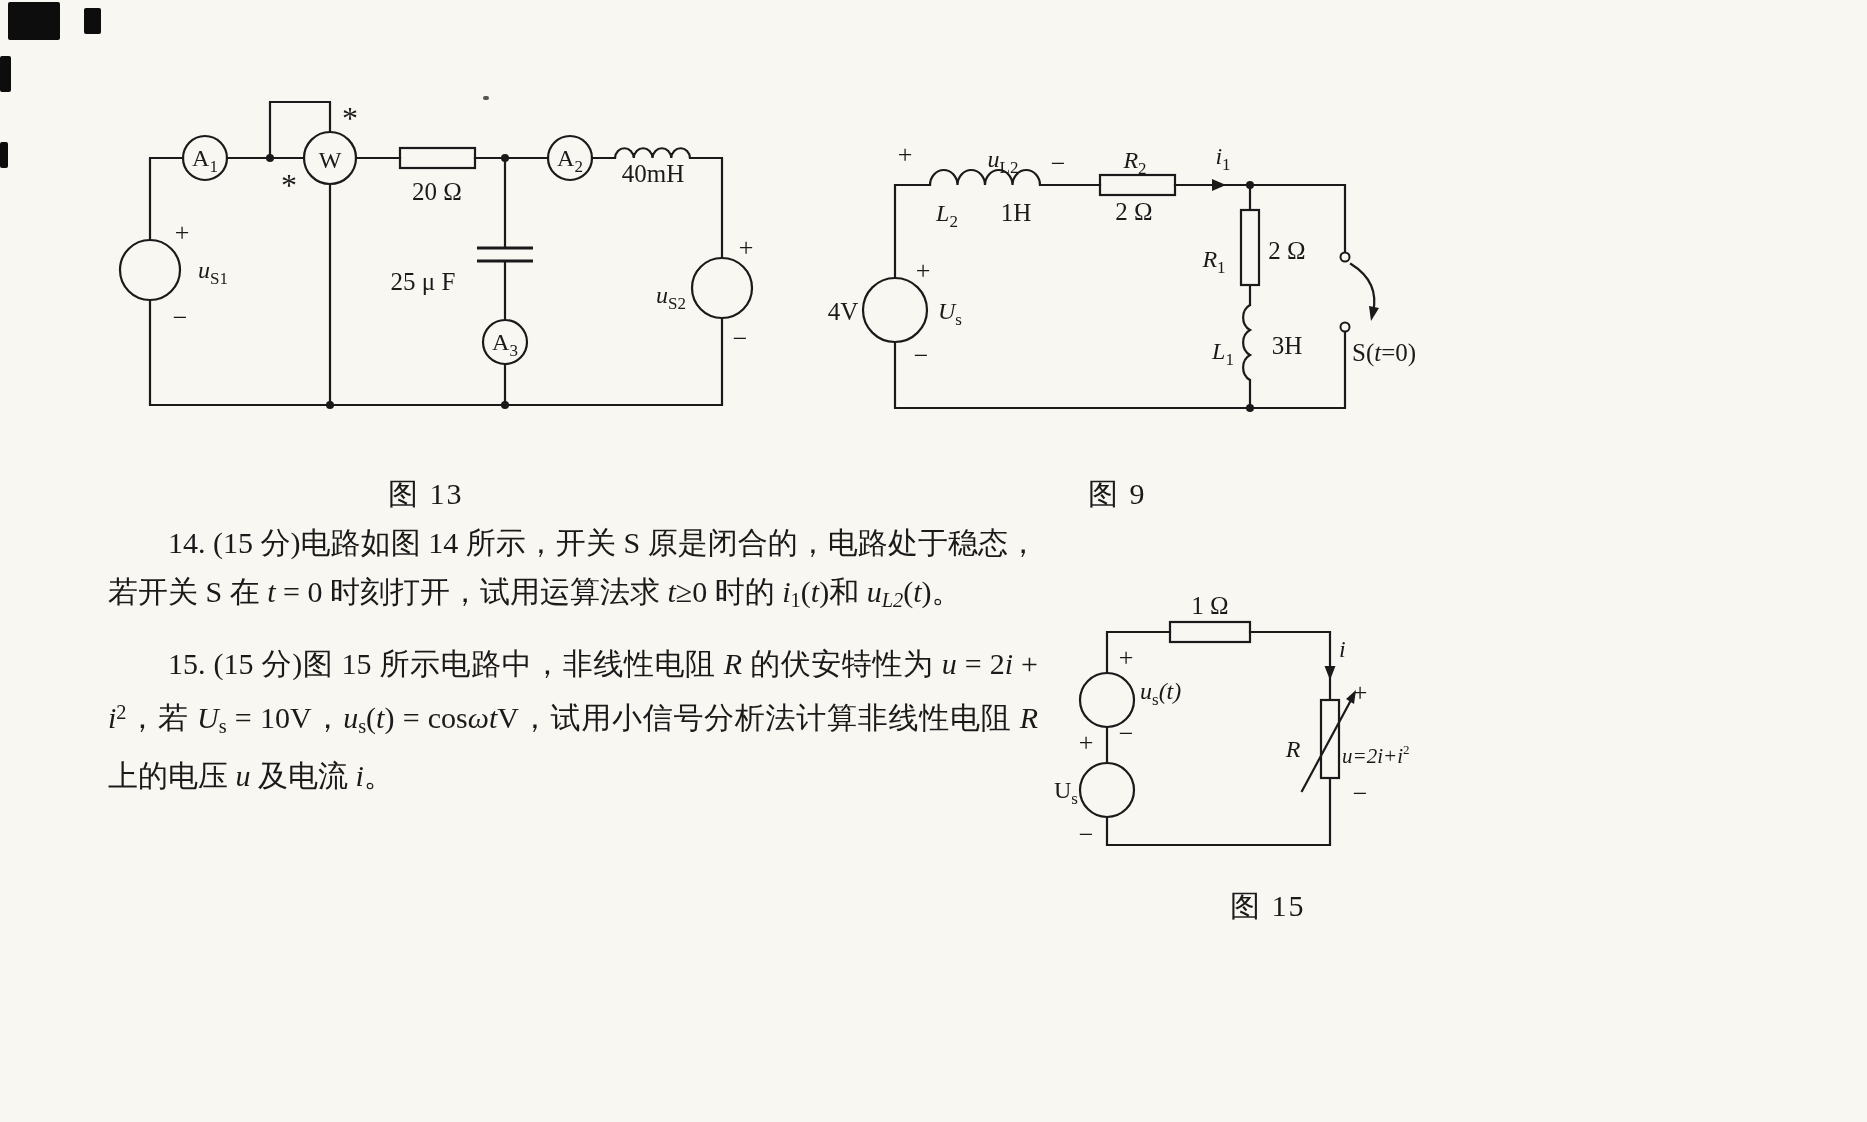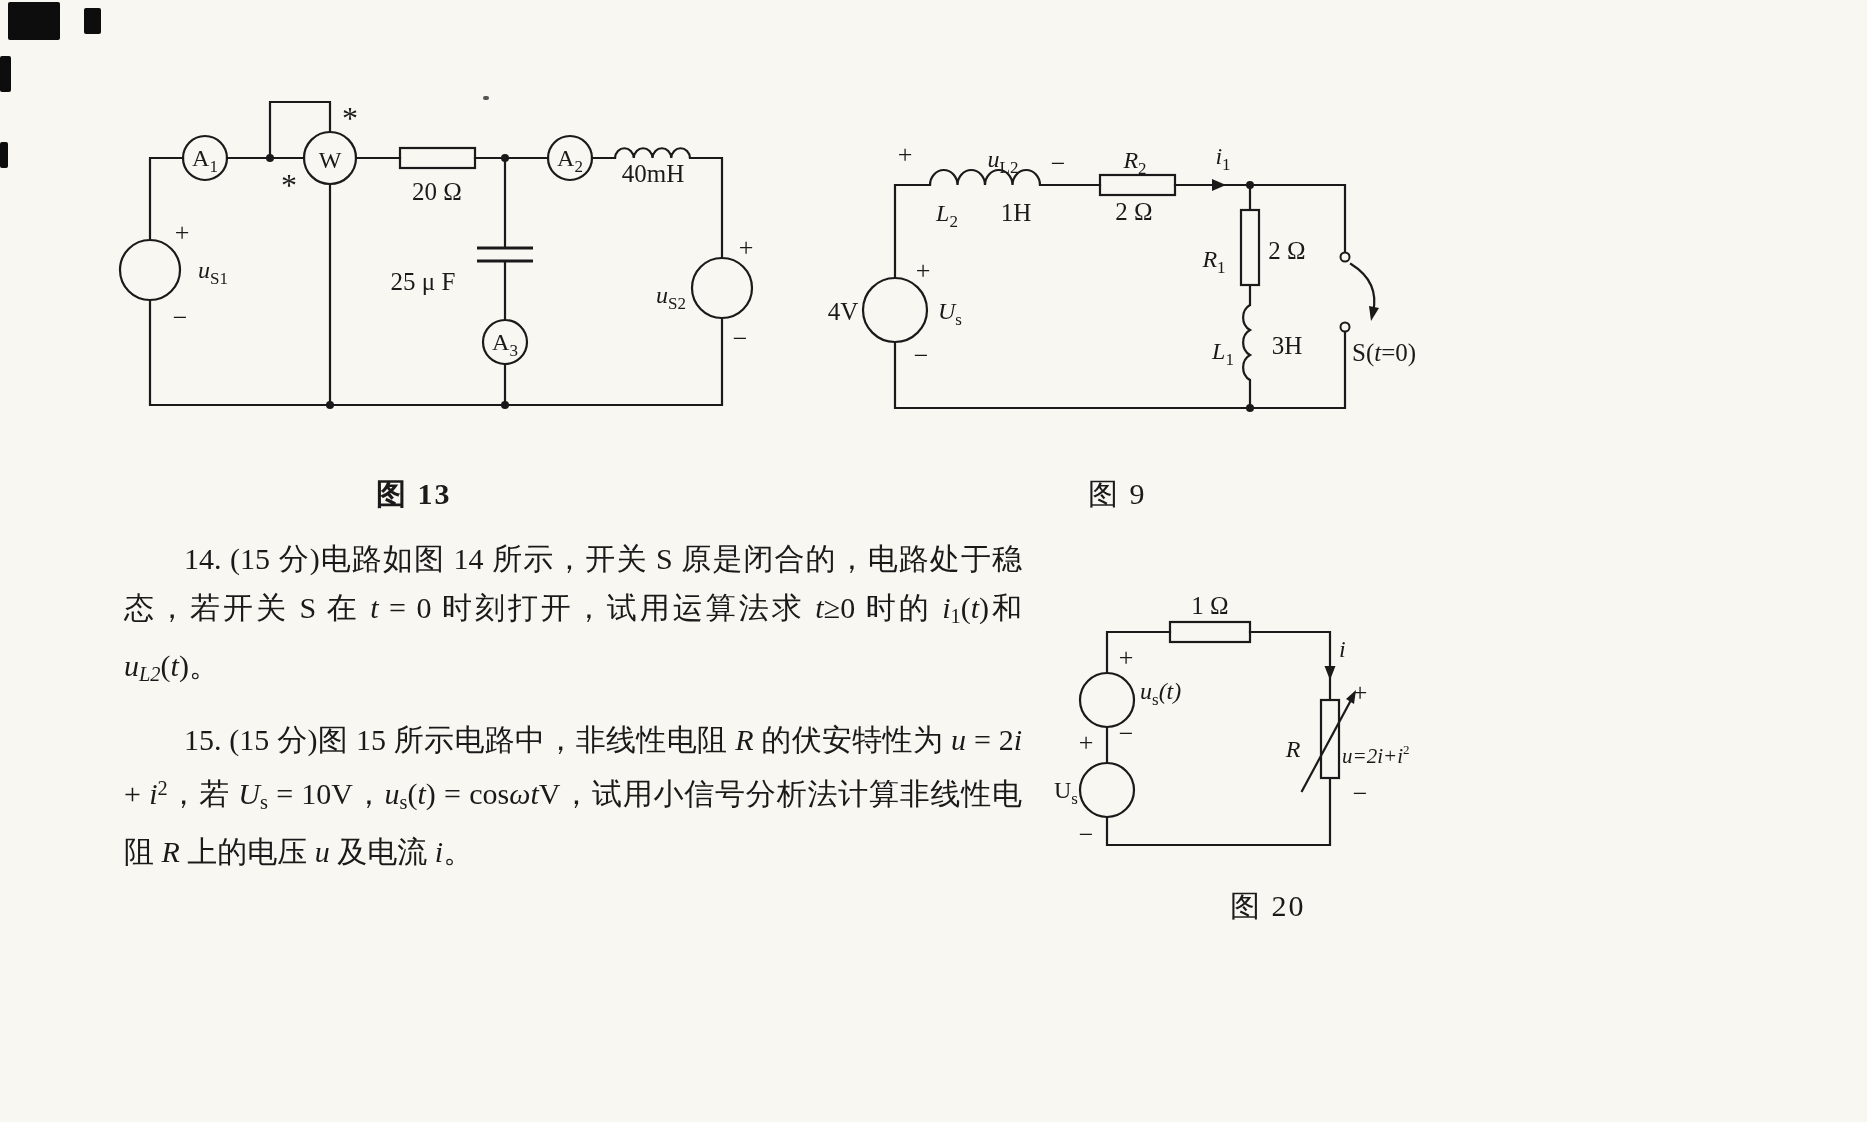--- a/index.html
+++ b/index.html
@@ -22,21 +22,21 @@
   .lbl25 { font-size:25px; }
   .sign { font-size:26px; }
   .star { font-size:32px; }
   .small { font-size:21px; }
   .it { font-style:italic; }
   .ts { font-size:17px; }
   .tsup { font-size:13px; }
   .caption { position:absolute; font-size:30px; letter-spacing:2px; }
   .problems { position:absolute; left:108px; top:518px; width:930px;
               font-size:30px; line-height:49px; text-align:justify; }
-  .problems p { margin:16px; text-indent:2em; }
+  .problems p { margin:0; text-indent:2em; }
   .problems p.p2 { margin-top:14px; }
   .i   { font-style:italic; }
   .sub { font-size:68%; vertical-align:-0.25em; }
   .isub{ font-size:68%; vertical-align:-0.25em; font-style:italic; }
   .sup { font-size:68%; vertical-align:0.45em; }
 </style>
 </head>
 <body>
 
 <div class="page">
@@ -132,21 +132,21 @@
     <circle class="term" cx="535" cy="137" r="4.5"></circle>
     <circle class="term" cx="535" cy="207" r="4.5"></circle>
     <path class="wire" d="M541,144 Q570,162 563,193"></path>
     <polygon class="arrow" points="561,201 569,188 559,186"></polygon>
     <text class="lbl25" x="542" y="241"><tspan>S(</tspan><tspan class="it">t</tspan><tspan>=0)</tspan></text>
 
     <circle class="dot" cx="440" cy="65" r="4"></circle>
     <circle class="dot" cx="440" cy="288" r="4"></circle>
   </svg>
 
-  <div class="caption" style="left:376px;top:474px;font-weight:bold;">图 13</div>
+  <div class="caption" style="left:388px;top:474px;">图 13</div>
   <div class="caption" style="left:1088px;top:474px;">图 9</div>
 
   <div class="problems">
     <p><span>14. (15 分)电路如图 14 所示，开关 S 原是闭合的，电路处于稳态，若开关 S 在 </span><span class="i">t</span><span> = 0 时刻打开，试用运算法求 </span><span class="i">t</span><span>≥0 时的 </span><span class="i">i</span><span class="sub">1</span><span>(</span><span class="i">t</span><span>)</span><span>和 </span><span class="i">u</span><span class="isub">L2</span><span>(</span><span class="i">t</span><span>)</span><span>。</span></p>
     <p class="p2"><span>15. (15 分)图 15 所示电路中，非线性电阻 </span><span class="i">R</span><span> 的伏安特性为 </span><span class="i">u</span><span> = 2</span><span class="i">i</span><span> + </span><span class="i">i</span><span class="sup">2</span><span>，若 </span><span class="i">U</span><span class="sub">s</span><span> = 10V，</span><span class="i">u</span><span class="sub">s</span><span>(</span><span class="i">t</span><span>) = cos</span><span class="i">ωt</span><span>V，试用小信号分析法计算非线性电阻 </span><span class="i">R</span><span> 上的电压 </span><span class="i">u</span><span> 及电流 </span><span class="i">i</span><span>。</span></p>
   </div>
 
   <svg style="left:1040px;top:590px;" width="390" height="280" viewBox="0 0 390 280">
     <g>
       <path class="wire" d="M67,42 H130 M210,42 H290 M290,42 V108 M290,188 V255 M67,255 H290 M67,42 V83 M67,137 V173 M67,227 V255"></path>
@@ -170,15 +170,15 @@
 
     <rect class="comp" x="281" y="110" width="18" height="78"></rect>
     <line class="wire" x1="262" y1="201" x2="310" y2="112"></line>
     <polygon class="arrow" points="316,100 314,114 306,109"></polygon>
     <text class="it" x="253" y="167" text-anchor="middle">R</text>
     <text class="sign" x="320" y="111" text-anchor="middle">+</text>
     <text class="small" x="302" y="173"><tspan class="it">u=2i+i</tspan><tspan class="tsup" dy="-9">2</tspan></text>
     <text class="sign" x="320" y="212" text-anchor="middle">−</text>
   </svg>
 
-  <div class="caption" style="left:1230px;top:886px;">图 20</div>
+  <div class="caption" style="left:1230px;top:886px;">图 15</div>
 
 </div>
 
 </body></html>

